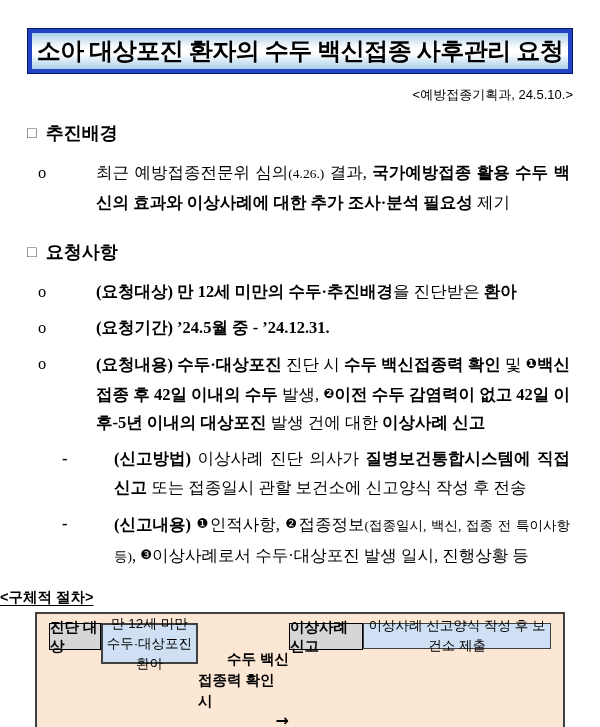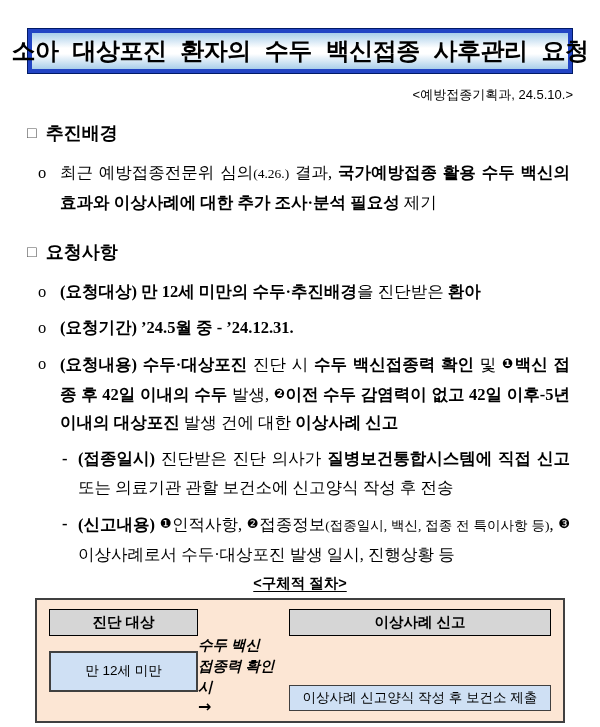--- a/index.html
+++ b/index.html
@@ -22,21 +22,21 @@
     background: var(--title_frame);
     padding: 4px;
   }
   .title-inner {
     height: 100%;
     background: linear-gradient(180deg, var(--title_bg) 0%, #ffffff 42%, #ffffff 58%, var(--title_bg) 100%);
     display: flex; align-items: center; justify-content: center;
     white-space: nowrap;
   }
   .title-inner span {
-    font-family: Liberation Mono, monospace;
+    font-family: Liberation Serif, serif;
     font-weight: 800; font-size: 24px; letter-spacing: -0.5px; color: #000;
   }
 
   .attribution {
     margin: 12px 27px 0;
     text-align: right;
     font-family: "Liberation Sans", sans-serif;
     font-size: 13px; color: #000000;
   }
 
@@ -51,55 +51,54 @@
 
   
   .bullet {
     display: flex;
     margin: 12px 30px 0 38px;
     font-size: 16.5px; line-height: 29px;
   }
   .bullet .marker { flex: 0 0 22px; text-align: left; }
   .bullet.sub { margin-left: 62px; }
   .bullet.sub .marker { flex: 0 0 16px; font-weight: 700; }
-  .bullet .runs { flex: 1; text-align: justify; }
+  .bullet .runs { flex: 1; text-align: justify; margin-left: 36px; }
   .runs .b { font-weight: 700; }
   .runs .sm { font-size: 13.5px; }
   .runs .circ { font-family: "DejaVu Sans", sans-serif; font-size: 0.8em; vertical-align: 0.12em; }
 
   .mt7  { margin-top: 7px; }
   .mt13 { margin-top: 13px; }
   .heading-gap { margin-top: 23px; }
 
   
   .proc-caption {
-    margin-top: 5px;
-    text-align: center;
+    margin-top: 18px;
     font-family: "Liberation Sans", sans-serif;
     font-weight: 800; font-size: 14.5px;
   }
   .proc-caption span { text-decoration: underline; text-underline-offset: 3px; }
 
   .proc-box {
     margin: 5px 35px 0;
     height: 125px;
     background: var(--peach);
     border: 2px solid var(--box_border);
     display: flex;
     padding: 9px 12px 10px 12px;
     font-family: "Liberation Sans", sans-serif;
   }
-  .proc-col { display: flex; flex-direction: column; }
+  .proc-col { display: flex; flex-direction: row; }
   .proc-col.left  { width: 149px; }
   .proc-col.right { width: 262px; justify-content: space-between; }
   .proc-mid {
     flex: 1;
-    display: flex; flex-direction: column; align-items: flex-start;
+    display: flex; flex-direction: column; align-items: flex-end;
     padding-top: 26px;
-    font-weight: 800; font-size: 14.5px; line-height: 21px; font-style: italic;
+    font-weight: 800; font-size: 14.5px; line-height: 21px;
   }
   .proc-mid .arrow { font-family: "DejaVu Sans", sans-serif; font-size: 16px; line-height: 18px; }
 
   .proc-header {
     background: var(--gray_header);
     border: 1px solid #000;
     height: 27px;
     display: flex; align-items: center; justify-content: center;
     font-weight: 800; font-size: 14.5px;
   }
@@ -152,38 +151,39 @@
     <div class="runs"><span class="b">(요청기간) ’24.5월 중 - ’24.12.31.</span></div>
   </div>
 
   <div class="bullet mt7">
     <span class="marker">o</span>
     <div class="runs"><span class="b">(요청내용) 수두·대상포진</span><span> 진단 시 </span><span class="b">수두 백신접종력 확인</span><span> 및 </span><span class="b circ">❶</span><span class="b">백신 접종 후 42일 이내의 수두</span><span> 발생, </span><span class="b circ">❷</span><span class="b">이전 수두 감염력이 없고 42일 이후-5년 이내의 대상포진</span><span> 발생 건에 대한 </span><span class="b">이상사례 신고</span></div>
   </div>
 
   <div class="bullet sub mt7">
     <span class="marker">-</span>
-    <div class="runs"><span class="b">(접종일시) </span><span>진단받은 진단 의사가 </span><span class="b">질병보건통합시스템에 직접 신고</span><span> 또는 의료기관 관할 보건소에 신고양식 작성 후 전송</span></div>
+    <div class="runs"><span class="b">(신고방법) </span><span>이상사례 진단 의사가 </span><span class="b">질병보건통합시스템에 직접 신고</span><span> 또는 접종일시 관할 보건소에 신고양식 작성 후 전송</span></div>
   </div>
 
   <div class="bullet sub mt7">
     <span class="marker">-</span>
     <div class="runs"><span class="b">(신고내용) </span><span class="circ">❶</span><span>인적사항, </span><span class="circ">❷</span><span>접종정보</span><span class="sm">(접종일시, 백신, 접종 전 특이사항 등)</span><span>, </span><span class="circ">❸</span><span>이상사례로서 수두·대상포진 발생 일시, 진행상황 등</span></div>
   </div>
 
   <div class="proc-caption">
     <span>&lt;구체적 절차&gt;</span>
   </div>
 
   <div class="proc-box">
 
     <div class="proc-col left">
       <div class="proc-header">진단 대상</div>
       <div class="proc-bluebox">
         <div>만 12세 미만</div>
+        <div>수두·대상포진 환아</div>
       </div>
     </div>
 
     <div class="proc-mid">
       <div>수두 백신</div>
       <div>접종력 확인 시</div>
       <div class="arrow">→</div>
     </div>
 
     <div class="proc-col right">

